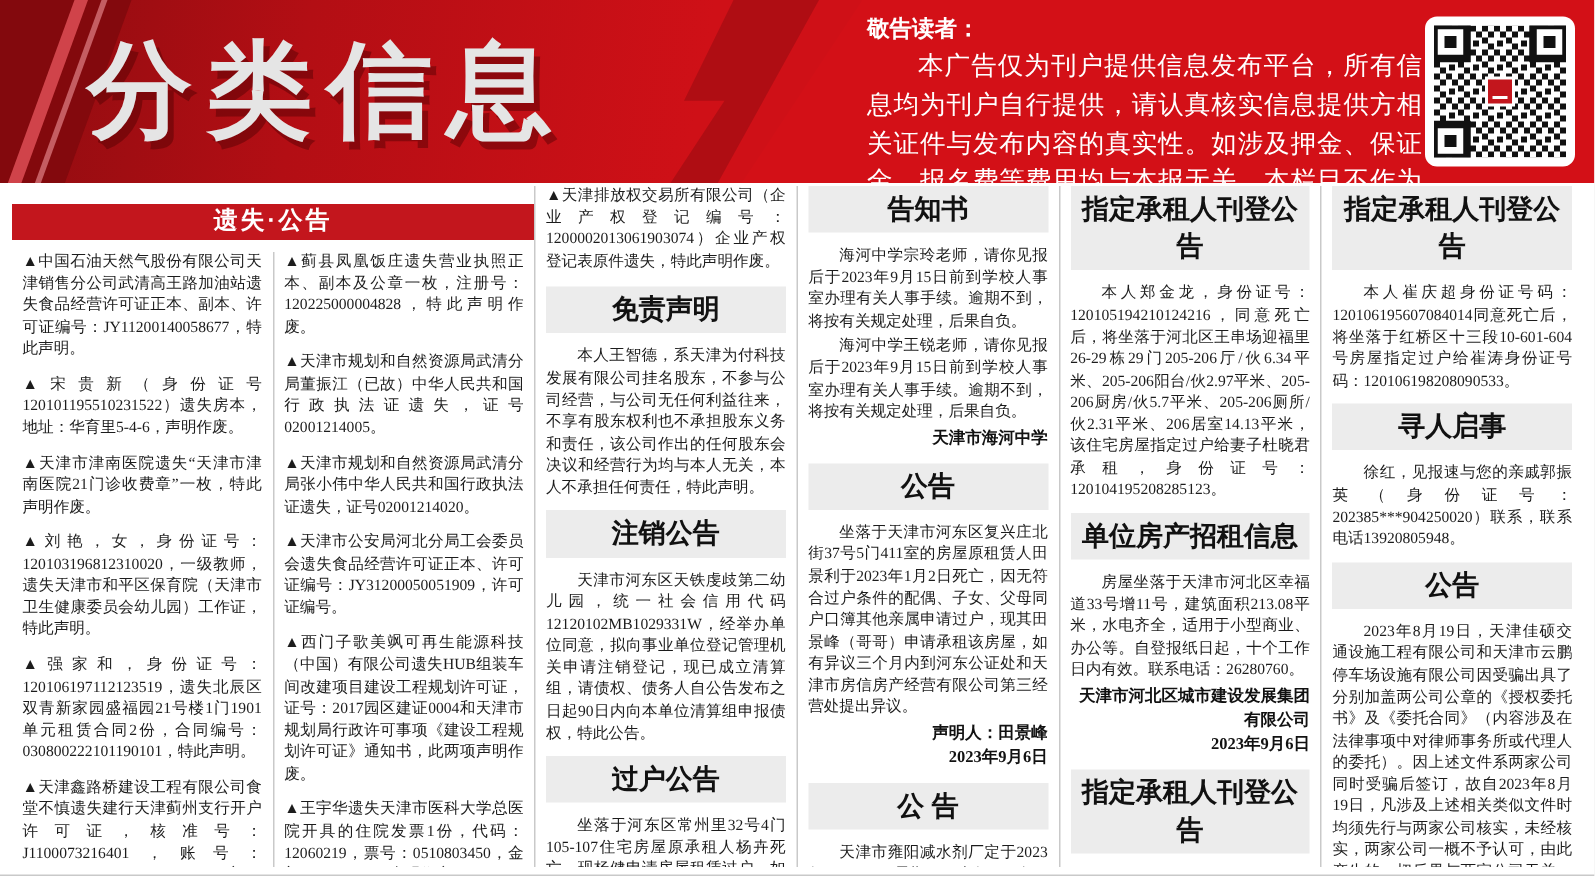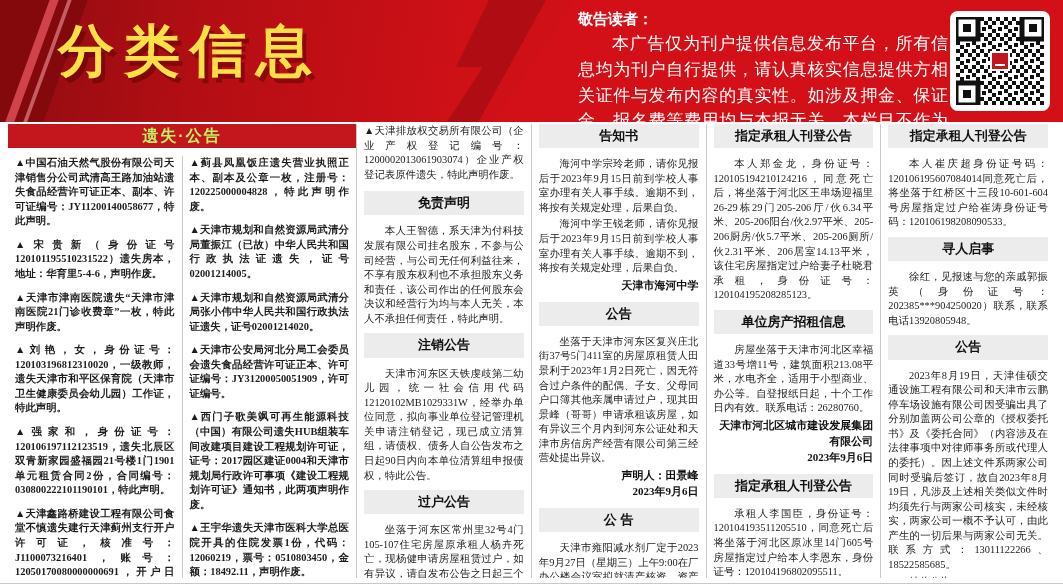--- a/index.html
+++ b/index.html
@@ -14,44 +14,44 @@
                  background:linear-gradient(100deg,#8e0c10 0%,#b30e14 35%,#cf1017 80%);
                  clip-path:polygon(0 0,100% 0,86% 100%,0 100%); }
   .deco { position:absolute; z-index:1; }
   .deco-corner { left:-46px; top:-10px; width:110px; height:150px; background:#83090d; transform:skewX(-20deg); }
   .deco-stripe1 { left:26px; top:-10px; width:9px; height:150px; background:#e4525a; transform:skewX(-20deg); opacity:.8; }
   .deco-stripe2 { left:44px; top:-10px; width:4px; height:150px; background:#e88b90; transform:skewX(-20deg); opacity:.65; }
   .deco-zig { left:396px; top:0; width:150px; height:122px; background:#a90d13;
               clip-path:polygon(62% 0,100% 0,55% 100%,34% 100%,58% 55%,40% 55%); opacity:.85; }
   .banner-title { position:absolute; z-index:2; left:58px; top:14px;
                   font-family:Liberation Serif, serif;
-                  font-size:56px; font-weight:900; color:#fde047; letter-spacing:10px;
+                  font-size:70px; font-weight:900; color:#e5e5e5; letter-spacing:10px;
                   text-shadow:4px 5px 0 rgba(80,0,2,.45); white-space:nowrap; }
   .banner-right { position:absolute; z-index:2; left:578px; top:10px; width:370px; color:#ffffff;
                   font-family:"Liberation Sans","DejaVu Sans",sans-serif; }
   .notice-title { font-size:15px; font-weight:bold; margin-bottom:2px; }
   .notice-body  { font-size:17px; line-height:1.52; text-align:justify; text-indent:2em; font-weight:normal; }
   .qr-box { position:absolute; z-index:2; right:13px; top:11px; width:100px; height:100px;
             background:#ffffff; border-radius:8px; display:flex; align-items:center; justify-content:center; }
 
   
   .content { position:absolute; top:124px; left:8px; right:8px; height:454px;
              display:flex; }
   .group-a { flex:0 0 348px; display:flex; flex-direction:column; }
-  .red-band { height:24px; line-height:24px; background:#c3161d; color:#bef264; text-align:center;
+  .red-band { height:24px; line-height:24px; background:#c3161d; color:#ffffff; text-align:center;
               font-family:"Liberation Sans","DejaVu Sans",sans-serif; font-size:16px; font-weight:bold;
-              letter-spacing:2px; margin-bottom:8px; }
-  .two-cols { flex:1; display:flex; overflow:hidden;font-weight:bold; }
+              letter-spacing:2px; margin-bottom:8px;margin-top:12px; }
+  .two-cols { flex:1; display:flex; overflow:hidden; }
   .col { flex:1 1 0; padding:0 7px; overflow:hidden; font-size:10.4px; line-height:1.4; color:#1c1c1c; }
   .two-cols .col + .col { border-left:1px solid #c9c9c9; }
   .content > .col { border-left:1px solid #c9c9c9; padding-top:0; }
   .ad { text-align:justify; margin-bottom:9px; }
   .para { text-align:justify; text-indent:2em; margin-bottom:2px; }
   .block-title { background:#ececec; text-align:center; font-family:"Liberation Sans","DejaVu Sans",sans-serif;
-                 font-size:13px; font-weight:bold; color:#111; padding:3px 0; margin:7px 0 9px; }
+                 font-size:18px; font-weight:bold; color:#111; padding:3px 0; margin:7px 0 9px; }
   .col > .block-title:first-child { margin-top:0; }
   .sign { text-align:right; font-family:Liberation Serif, serif;
           font-weight:bold; font-size:11px; line-height:1.45; margin:2px 0 8px; color:#111; }
 </style>
 </head>
 <body>
 
 <div class="page">
 
   <header class="banner">

